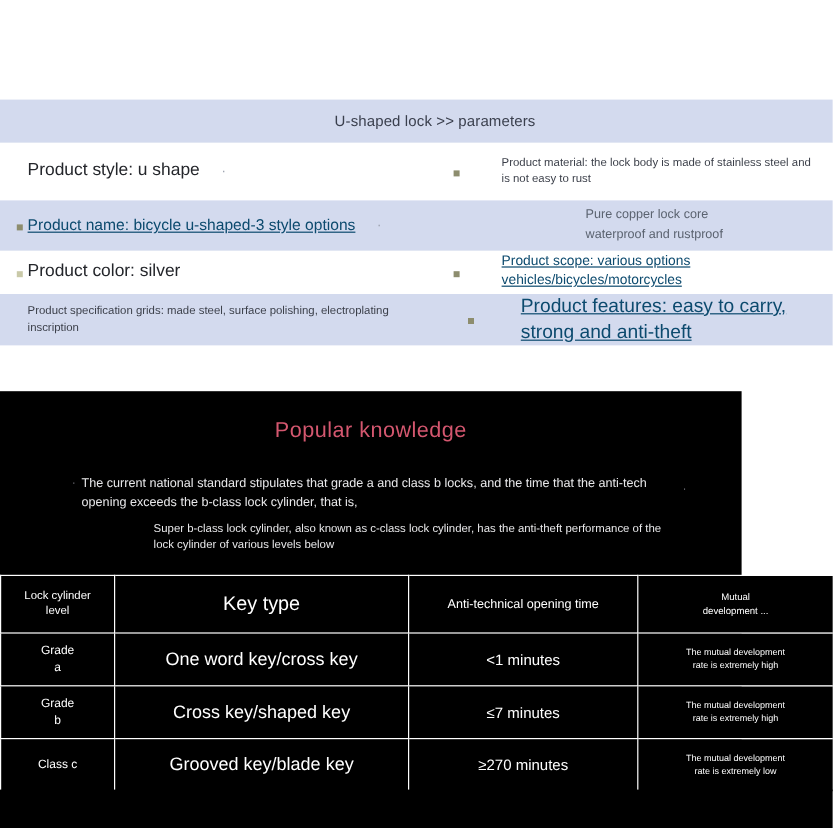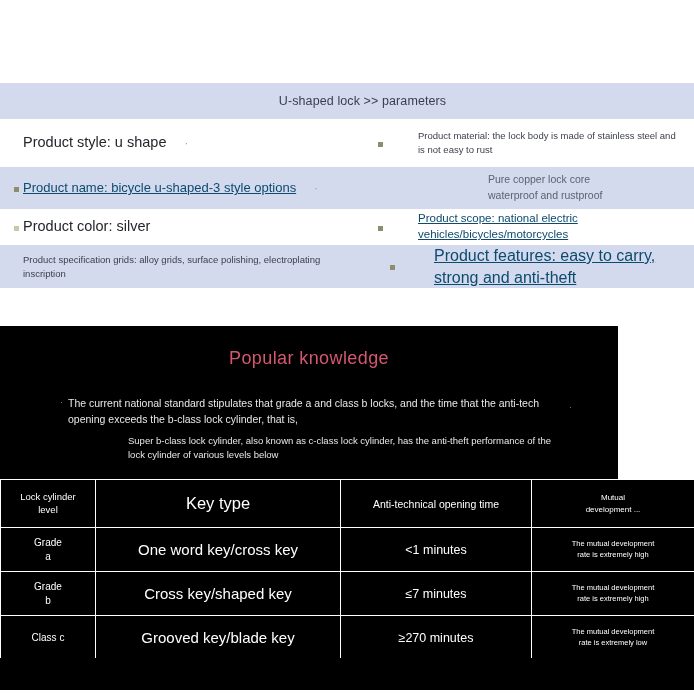--- a/index.html
+++ b/index.html
@@ -244,28 +244,28 @@
     </div>
   </div>
 
   <div class="param-row light row-h3">
     <div class="param-cell left">
       <span class="bullet pale"></span>
       <span class="ptxt-big">Product color: silver</span>
     </div>
     <div class="param-cell right">
       <span class="bullet"></span>
-      <span class="ptxt-mid" style="font-size:11.5px;">Product scope: national electric vehicles/bicycles/motorcycles</span>
+      <span class="ptxt-mid" style="font-size:11.5px;">Product scope: various options vehicles/bicycles/motorcycles</span>
     </div>
   </div>
 
   <div class="param-row tint row-h4">
     <div class="param-cell left">
       <span class="bullet hidden-dot"></span>
-      <span class="ptxt-small two-line" style="max-width:310px;">Product specification grids: alloy grids, surface polishing, electroplating inscription</span>
+      <span class="ptxt-small two-line" style="max-width:310px;">Product specification grids: made steel, surface polishing, electroplating inscription</span>
     </div>
     <div class="param-cell right">
       <span class="bullet" style="margin-left:12px;margin-right:8px;"></span>
       <span class="ptxt-mid" style="font-size:16px;">Product features: easy to carry, strong and anti-theft</span>
     </div>
   </div>
 
 </div>
 
 <div class="mid-white"></div>

